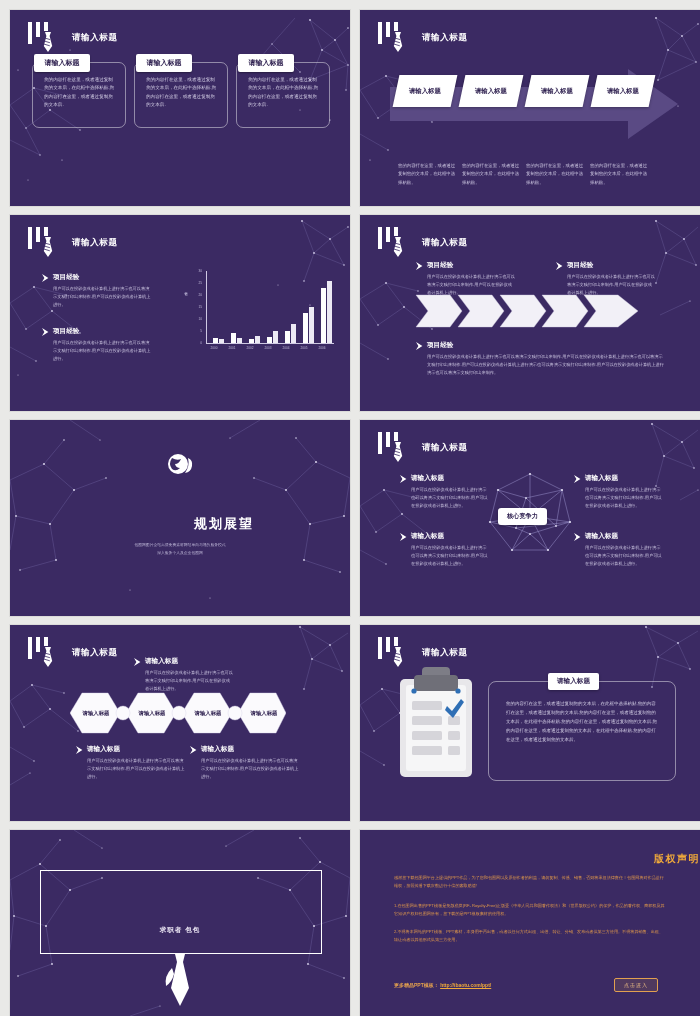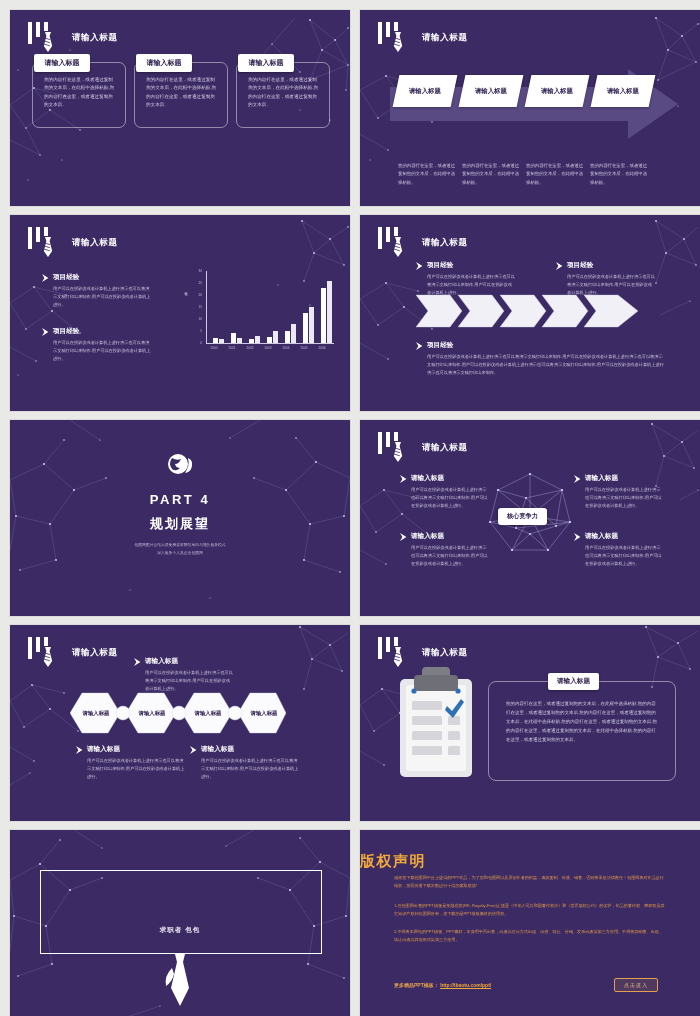--- a/index.html
+++ b/index.html
@@ -40,21 +40,21 @@
   .axis{position:absolute;background:#cfc9e3;}
   .ytick{position:absolute;color:#bdb6d6;font-size:3.2px;text-align:right;width:10px;}
   .xtick{position:absolute;color:#bdb6d6;font-size:3.2px;text-align:center;width:18px;}
   .bar{position:absolute;bottom:0;background:#ffffff;}
   .bar.b2{background:#ece9f4;}
   .ylabel{position:absolute;color:#bdb6d6;font-size:3.2px;writing-mode:vertical-rl;}
 
   
   .partnum{position:absolute;width:100%;text-align:center;color:#fff;font-weight:bold;
            font-size:13px;letter-spacing:2.5px;}
-  .parttitle{position:absolute;width:100%;text-align:center;color:#fff;font-weight:bold;font-size:13px;letter-spacing:2px;}
+  .parttitle{position:absolute;width:100%;text-align:center;color:#fff;font-weight:bold;font-size:13px;letter-spacing:2px;padding-left:44px;}
   .partsub{position:absolute;width:100%;text-align:center;color:#bdb6d6;font-size:3.8px;line-height:1.9;}
 
   
   .corebadge{position:absolute;background:#fff;color:#2f2150;font-weight:bold;font-size:6.2px;
              padding:4px 9px;border-radius:3px;box-shadow:0 1px 3px rgba(0,0,0,.35);white-space:nowrap;}
 
   
   .hexlbl{position:absolute;color:#2f2150;font-weight:bold;font-size:5.4px;text-align:center;width:40px;}
 
   
@@ -62,21 +62,21 @@
   .rcap{position:absolute;background:#fff;color:#2f2150;font-weight:bold;font-size:6.6px;
         padding:4px 9px;border-radius:2px;box-shadow:0 1px 3px rgba(0,0,0,.3);}
   .rtxt{position:absolute;color:#d7d2e8;font-size:4.5px;line-height:2.0;}
 
   
   .frame{position:absolute;border:1.6px solid #fff;}
   .thanks{position:absolute;width:100%;text-align:center;color:#fff;font-weight:bold;font-size:20px;letter-spacing:3px;}
   .thanksub{position:absolute;width:100%;text-align:center;color:#efeaf7;font-size:6.5px;font-weight:bold;letter-spacing:1px;}
 
   
-  .cr-title{position:absolute;width:100%;text-align:left;color:#f0a93a;font-weight:bold;font-size:15px;letter-spacing:1.5px;}
+  .cr-title{position:absolute;width:100%;text-align:right;color:#f0a93a;font-weight:bold;font-size:10px;letter-spacing:1.5px;}
   .cr-p{position:absolute;color:#e0984a;font-size:4.1px;line-height:2.05;}
   .cr-more{position:absolute;color:#e3a04e;font-size:5px;font-weight:bold;}
   .cr-url{color:#f0a93a;text-decoration:underline;}
   .cr-btn{position:absolute;border:1px solid #e2a050;color:#f0c085;background:rgba(240,169,58,.12);
           font-size:5px;padding:3px 9px;border-radius:2px;letter-spacing:1px;}
 </style>
 </head>
 <body>
 
 <div class="sheet">
@@ -385,21 +385,20 @@
         <circle cx="200" cy="178" r=".5"></circle>
       </g>
     </svg>
 
     <svg style="position:absolute;left:156px;top:32px;width:28px;height:26px;" viewBox="0 0 28 26">
       <circle cx="12" cy="12" r="10" fill="#fff"></circle>
       <path d="M6 6 q5 3 9 1 q-2 5 -6 5 q1 4 5 4 q-4 4 -8 1 q-4 -5 0 -11 z" fill="#3b2a63"></path>
       <path d="M22 6 q5 2 4 8 q-1 6 -7 7 q5 -7 3 -15 z" fill="#fff"></path>
     </svg>
 
-    <div class="partnum" style="top:72px;">PART 4</div>
     <div class="parttitle" style="top:95px;">规划展望</div>
     <div class="partsub" style="top:122px;">包图网图片全站高清免费素材网站单向与通的服务模式</div>
     <div class="partsub" style="top:130px;">深入服务个人及企业包图网</div>
   </div>
 
   <div class="slide">
     <svg class="bg-net" viewBox="0 0 340 196">
       <g stroke="#8f86c4" stroke-width=".35" fill="none" opacity=".75">
         <path d="M292 4 L322 22 L338 10 M292 4 L304 36 L322 22 M304 36 L334 48 L322 22 M304 36 L296 66 M320 80 L338 70"></path>
         <path d="M0 86 L24 70 L42 94 L16 112 Z M24 70 L56 78 M42 94 L70 116 M0 130 L26 144"></path>

